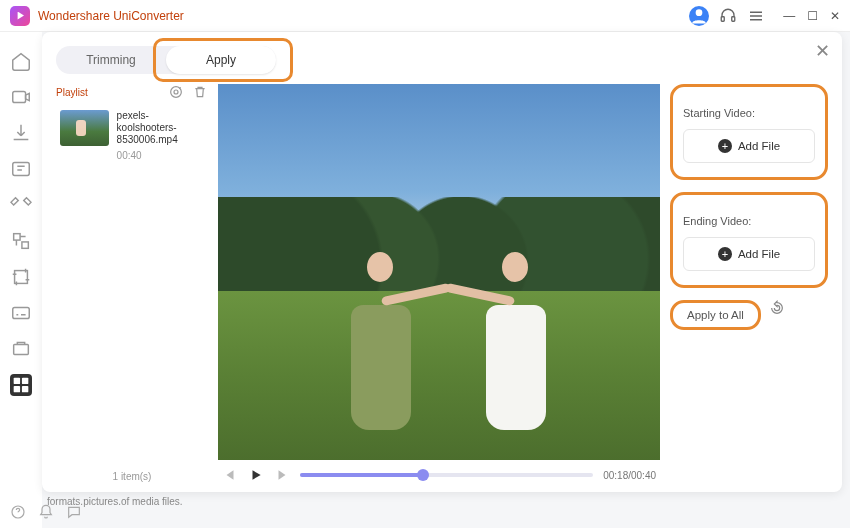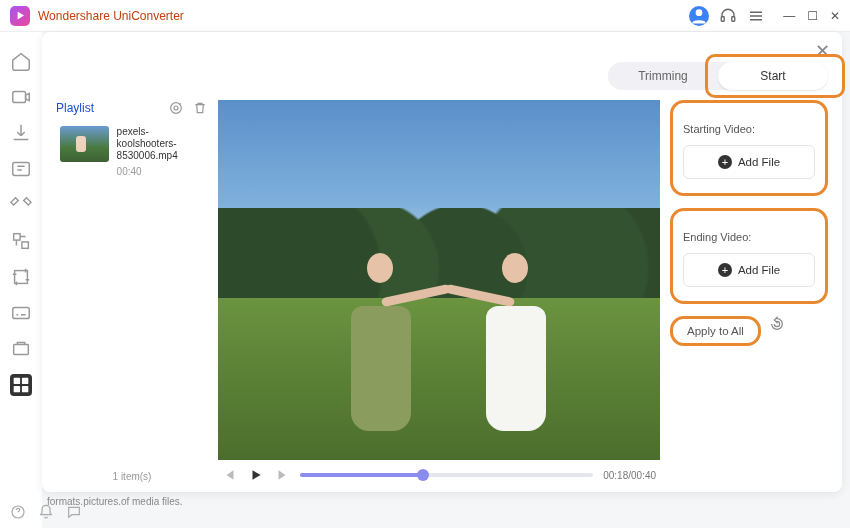--- a/index.html
+++ b/index.html
@@ -20,33 +20,33 @@
 .sidebar { position: absolute; left: 0; top: 32px; bottom: 0; width: 42px; background: #fff; display: flex; flex-direction: column; align-items: center; padding-top: 18px; gap: 14px; }
 .sidebar-btn { width: 22px; height: 22px; display: flex; align-items: center; justify-content: center; cursor: pointer; color: #999; border-radius: 4px; }
 .sidebar-btn.active { background: #333; color: #fff; }
 .sidebar-spacer { flex: 1; }
 
 
 .modal-card { position: absolute; left: 42px; top: 32px; right: 8px; bottom: 36px; background: #fff; border-radius: 8px; box-shadow: 0 2px 10px rgba(0,0,0,0.08); display: flex; flex-direction: column; padding: 12px 14px 10px; }
 .close-x { position: absolute; right: 12px; top: 8px; font-size: 18px; color: #888; cursor: pointer; }
 
 
-.tabs-wrap { display: flex; justify-content: flex-end; margin: 18px 0 10px; }
+.tabs-wrap { display: flex; justify-content: flex-start; margin: 2px 0 10px; }
 .tabs { display: flex; background: #f0f0f5; border-radius: 999px; height: 28px; position: relative; }
 .tab { width: 110px; display: flex; align-items: center; justify-content: center; font-size: 12px; color: #666; cursor: pointer; border-radius: 999px; }
 .tab.selected { background: #fff; color: #333; box-shadow: 0 1px 2px rgba(0,0,0,0.1); }
 .tab-highlight { position: absolute; border: 3px solid #e8892f; border-radius: 10px; left: 97px; top: -8px; width: 140px; height: 44px; pointer-events: none; }
 
 
 .body { flex: 1; display: flex; gap: 10px; min-height: 0; }
 
 
 .playlist-col { width: 152px; display: flex; flex-direction: column; }
 .playlist-head { display: flex; align-items: center; margin-bottom: 6px; }
-.playlist-title { font-size: 12px; color: #1d4ed8; }
+.playlist-title { font-size: 10px; color: #c2410c; }
 .playlist-actions { margin-left: auto; display: flex; gap: 8px; }
 .mini-btn { width: 16px; height: 16px; display: flex; align-items: center; justify-content: center; color: #999; cursor: pointer; }
 .playlist-item { display: flex; gap: 8px; padding: 4px; border-radius: 4px; }
 .thumb { width: 50px; height: 36px; border-radius: 3px; background: linear-gradient(180deg, #6b9bd1 0%, #4a7a3f 60%, #3d6033 100%); position: relative; overflow: hidden; }
 .thumb::after { content: ""; position: absolute; left: 16px; top: 10px; width: 10px; height: 16px; background: rgba(255,220,200,0.9); border-radius: 3px; }
 .item-meta { display: flex; flex-direction: column; font-size: 10px; color: #333; }
 .item-name { max-width: 90px; line-height: 1.2; }
 .item-dur { color: #999; margin-top: 4px; }
 
 
@@ -225,21 +225,21 @@
   <span>pictures.</span>
   <span>of media files.</span>
 </div>
 
 <div class="modal-card">
   <div class="close-x">✕</div>
 
   <div class="tabs-wrap">
     <div class="tabs" style="position:relative;">
       <div class="tab">Trimming</div>
-      <div class="tab selected">Start</div>
+      <div class="tab selected">Apply</div>
       <div class="tab-highlight"></div>
     </div>
   </div>
 
   <div class="body">
 
     <div class="playlist-col">
       <div class="playlist-head">
         <div class="playlist-title">Playlist</div>
         <div class="playlist-actions">

